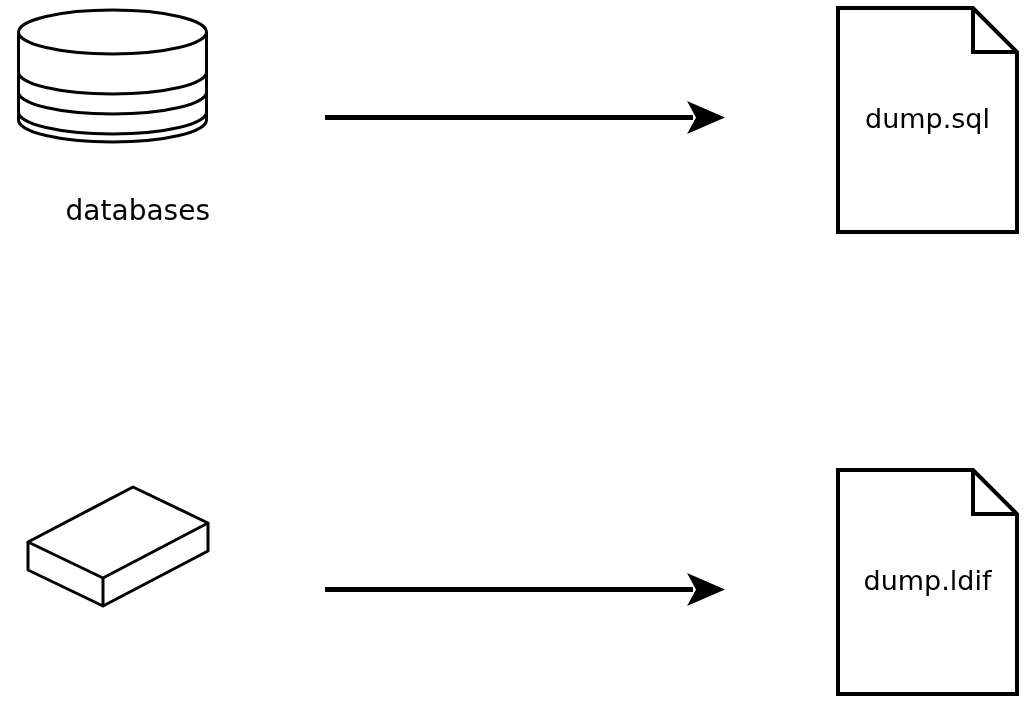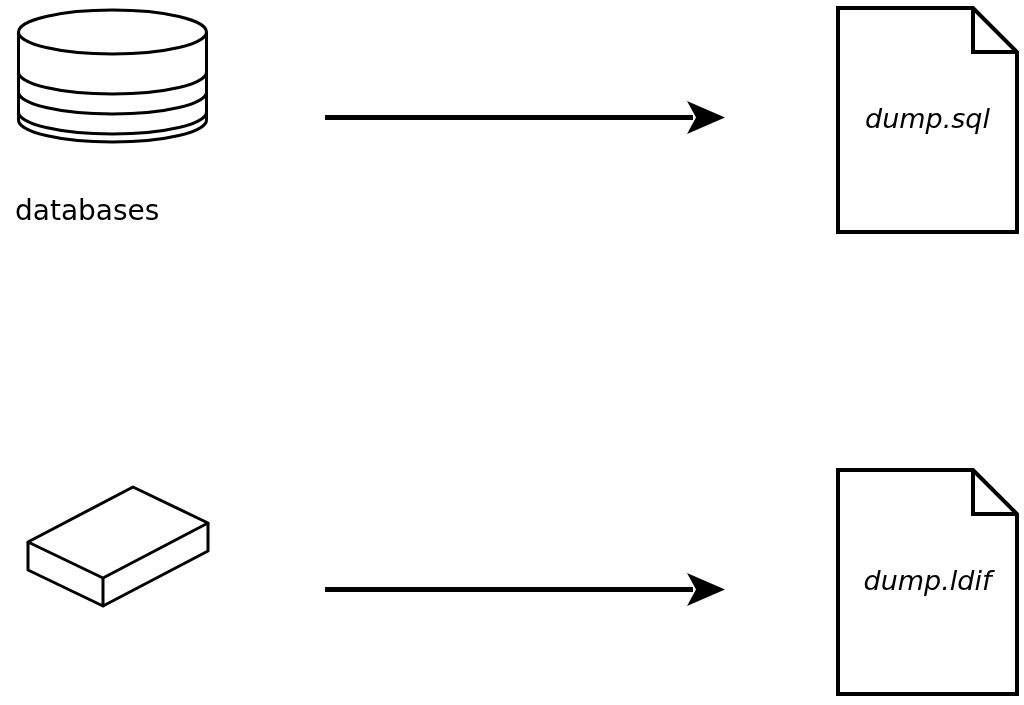--- a/index.html
+++ b/index.html
@@ -24,42 +24,41 @@
   .doc svg { display: block; }
   .doc-label {
     position: absolute;
     left: 0;
     top: 98px;
     width: 100%;
     text-align: center;
     font-size: 27px;
     color: var(--stroke);
     white-space: nowrap;
-    font-style: italic;
   }
   svg { display: block; }
 </style>
 </head>
 <body>
 
 <div class="canvas">
 
   <div class="abs" style="left:15px; top:5px; width:195px; height:140px;">
     <svg width="195" height="140" viewBox="0 0 195 140" fill="none" stroke="currentColor" stroke-width="3">
       <ellipse cx="97.5" cy="27" rx="94" ry="22"></ellipse>
       <path d="M 3.5 27 L 3.5 115"></path>
       <path d="M 191.5 27 L 191.5 115"></path>
       <path d="M 3.5 67 A 94 22 0 0 0 191.5 67"></path>
       <path d="M 3.5 87 A 94 22 0 0 0 191.5 87"></path>
       <path d="M 3.5 107 A 94 22 0 0 0 191.5 107"></path>
       <path d="M 3.5 115 A 94 22 0 0 0 191.5 115"></path>
     </svg>
   </div>
 
-  <div class="abs label" style="left:15px; top:194px; width:195px; text-align:left;">databases</div>
+  <div class="abs label" style="left:15px; top:194px; width:195px; text-align:right;">databases</div>
 
   <div class="abs" style="left:325px; top:100px; width:400px; height:35px;">
     <svg width="400" height="35" viewBox="0 0 400 35">
       <line x1="0" y1="17.5" x2="368" y2="17.5" stroke="currentColor" stroke-width="5"></line>
       <polygon points="362,1 400,17.5 362,34 371,17.5" fill="currentColor"></polygon>
     </svg>
   </div>
 
   <div class="doc" style="left:835px; top:5px; width:185px; height:230px;">
     <svg width="185" height="230" viewBox="0 0 185 230" fill="none" stroke="currentColor" stroke-width="4" stroke-linejoin="miter">

